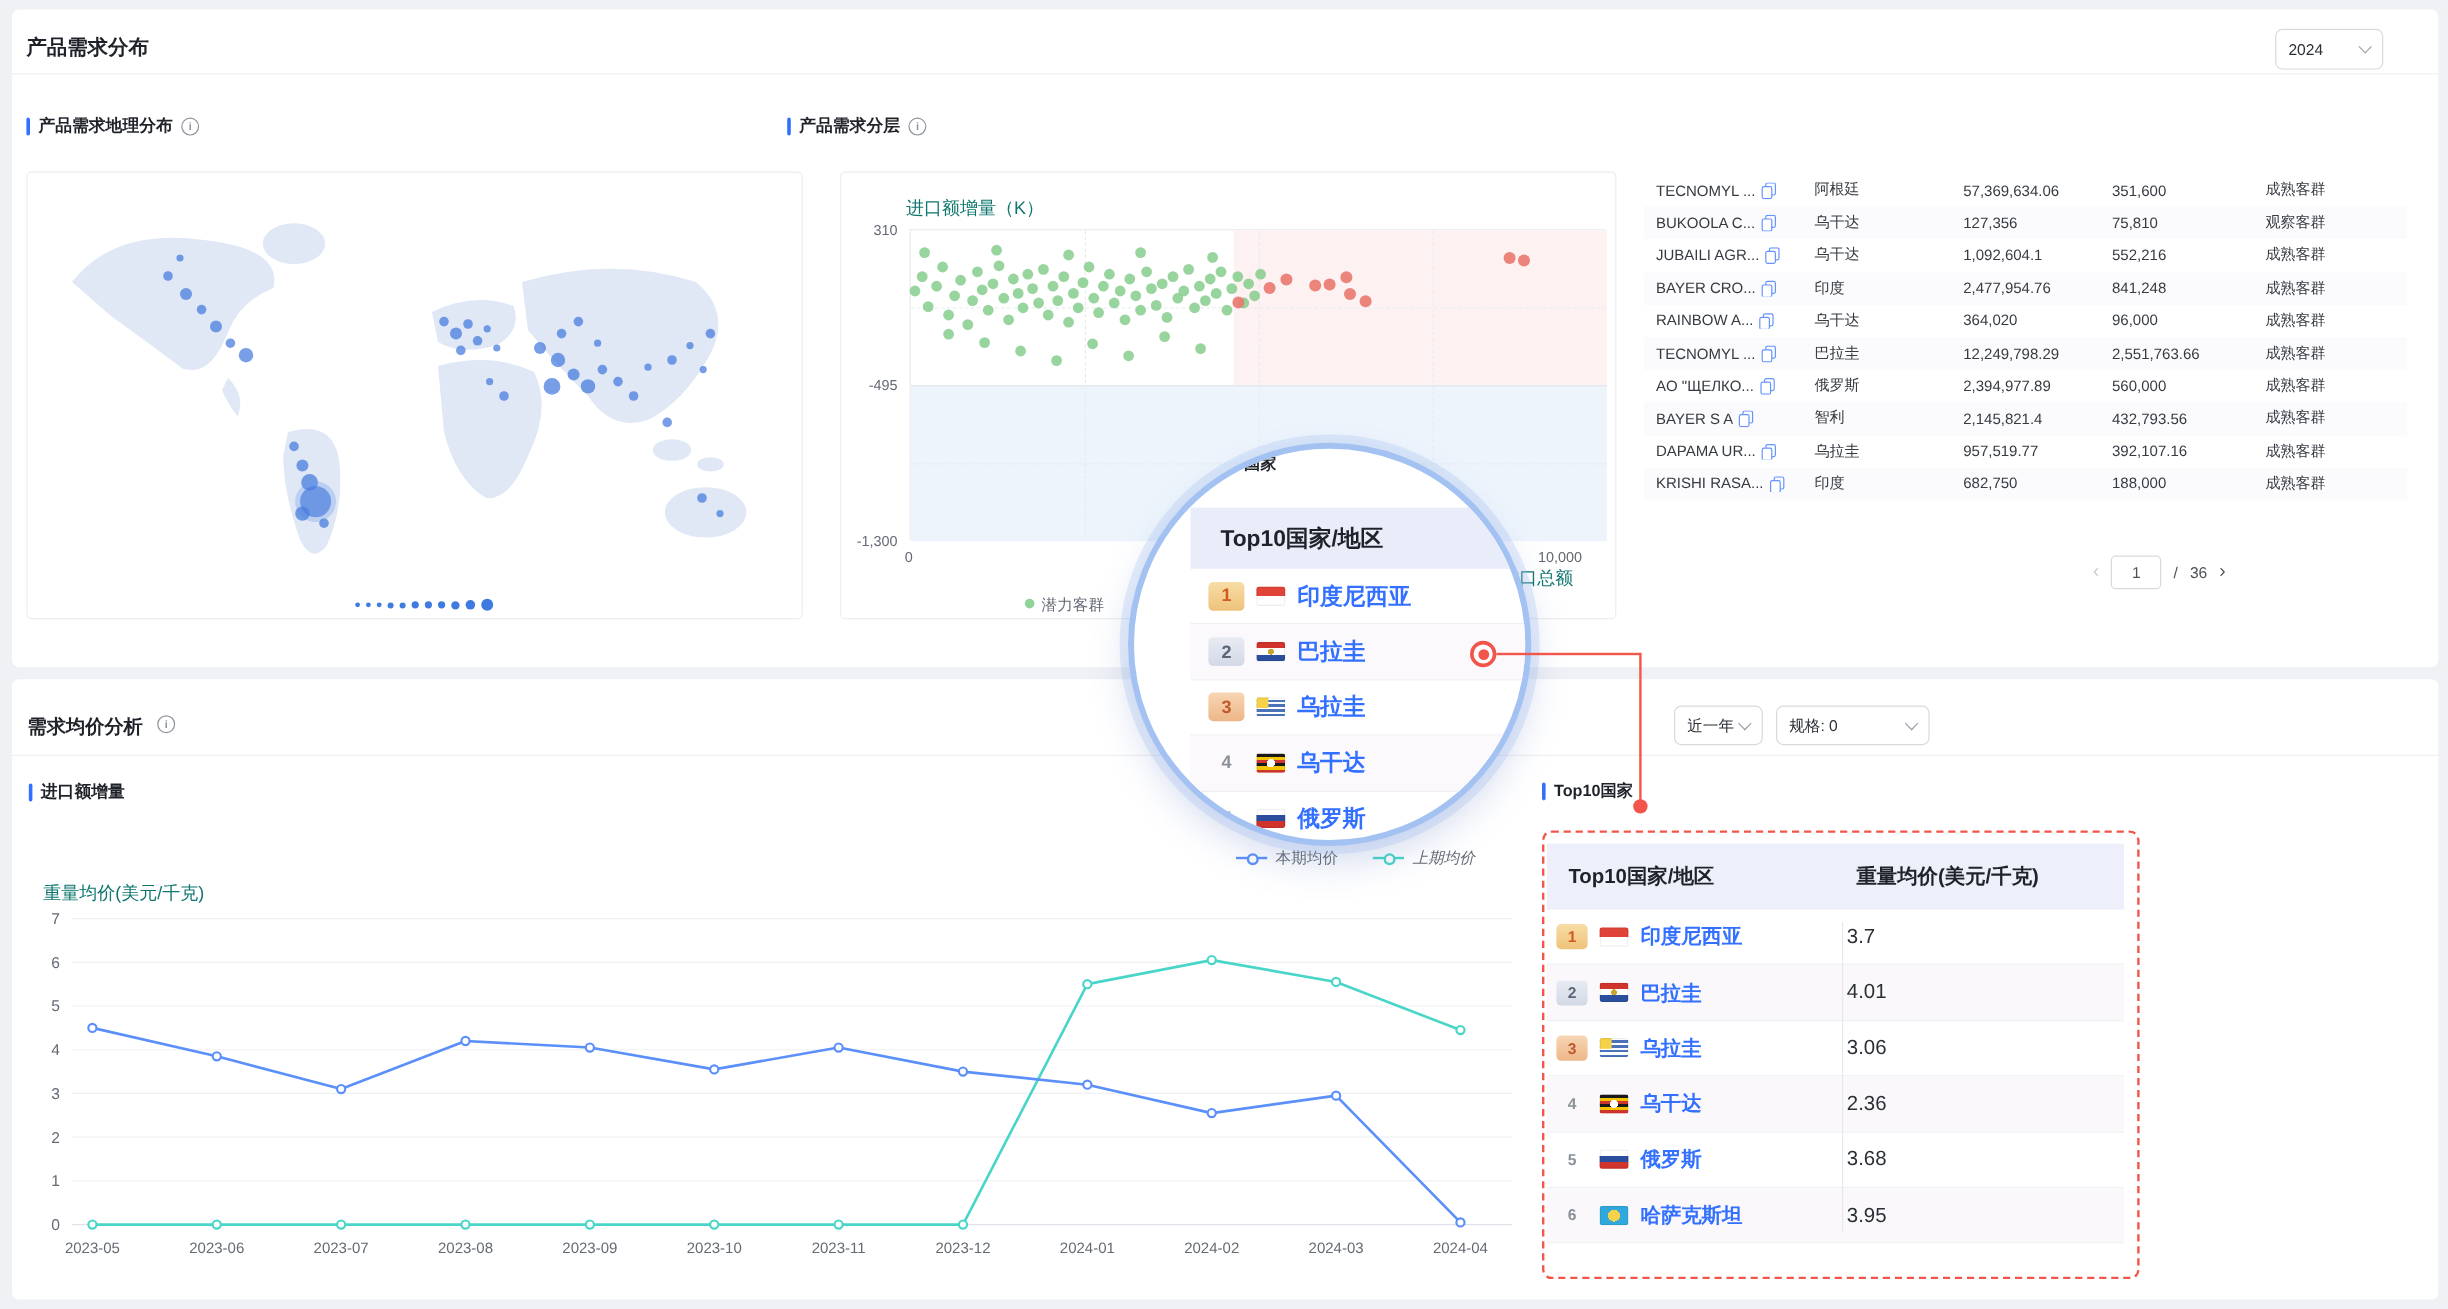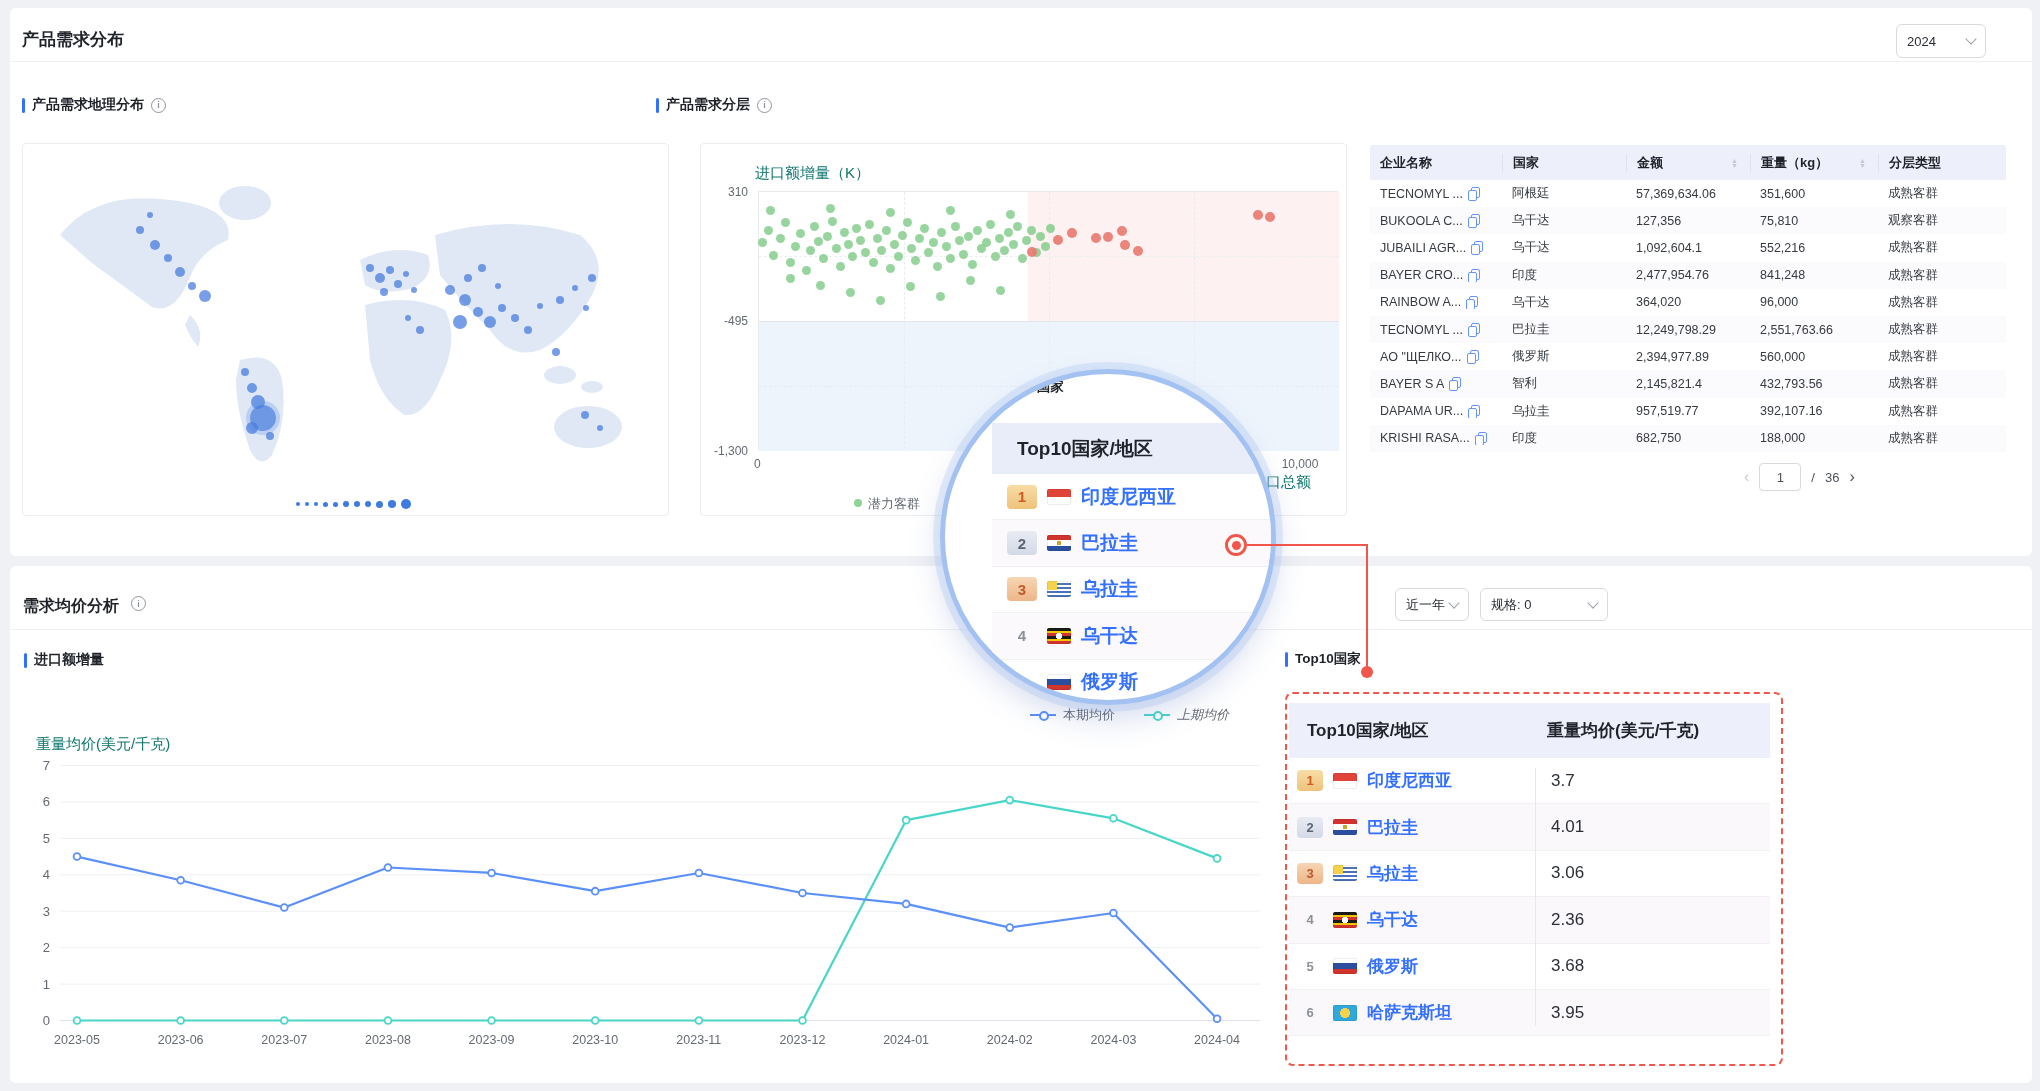--- a/index.html
+++ b/index.html
@@ -47,21 +47,21 @@
         font-size:13px;font-weight:bold;color:#8a9099;flex:none}
   .rank-1{background:linear-gradient(#f8dda6,#eec27a);color:#cf5a22}
   .rank-2{background:linear-gradient(#e8ebf3,#d3d9e6);color:#5b6575}
   .rank-3{background:linear-gradient(#f7d6b4,#edb688);color:#c05a2e}
   
   .t10-head{display:grid;grid-template-columns:246px 235px;height:55px;align-items:center;background:#edf0fa;font-size:17px;font-weight:bold}
   .t10-row{display:grid;grid-template-columns:246px 235px;height:45.4px;align-items:center;font-size:17px;border-bottom:1px solid #f1f1f4}
   .t10-row.alt{background:#faf8fb}
   .t10-left{display:flex;align-items:center;gap:10px;padding-left:8px}
   .cname{color:#3370ff;font-weight:bold}
-  .t10-val{padding-left:16px;color:#2b2f36}
+  .t10-val{padding-left:4px;color:#2b2f36}
   .coldiv{position:absolute;width:1px;background:#e6e8ee;top:10px;bottom:10px;left:246px}
   
   .mag{position:absolute;left:940px;top:369px;width:336px;height:336px;border-radius:50%;background:#fff;
        border:5px solid #a3c2f2;box-shadow:0 0 0 7px rgba(160,190,240,.28),0 14px 30px rgba(90,120,190,.25);z-index:20;overflow:hidden;box-sizing:border-box}
   .mag-inner{position:absolute;left:0;top:0;right:0;bottom:0}
   .m-row{display:flex;align-items:center;gap:10px;height:45.4px;border-bottom:1px solid #f0f0f3;padding-left:15px;font-size:19px}
   .m-row.alt{background:#fbf9fb}
   .m-row .rank{width:30px;height:24px;font-size:15px}
   .m-row .cname{font-size:19px}
   .legend-item{position:absolute;display:flex;align-items:center;gap:7px;font-size:13px;color:#646a73}
@@ -272,33 +272,20 @@
     <span class="dot abs" style="left: 1117px; top: 226px; width: 10px; height: 10px; background: rgba(233, 120, 110, 0.9);"></span>
     <span class="dot abs" style="left: 1120px; top: 240px; width: 10px; height: 10px; background: rgba(233, 120, 110, 0.9);"></span>
     <span class="dot abs" style="left: 1133px; top: 246px; width: 10px; height: 10px; background: rgba(233, 120, 110, 0.9);"></span>
     <span class="dot abs" style="left: 1253px; top: 210px; width: 10px; height: 10px; background: rgba(233, 120, 110, 0.9);"></span>
     <span class="dot abs" style="left: 1265px; top: 212px; width: 10px; height: 10px; background: rgba(233, 120, 110, 0.9);"></span>
   </div>
 <span class="dot" style="left:854px;top:499px;width:8px;height:8px;background:#8fd398"></span>
 <div class="abs" style="left:868px;top:495px;font-size:13px;color:#646a73">潜力客群</div>
 
 <div class="abs" style="left:1370px;top:145px;width:636px">
-  <div class="c-head">
-    <div class="c-cell">企业名称</div>
-    <div class="c-cell" style="border-left:1px solid #dfe3ea">国家</div>
-    <div class="c-cell" style="border-left:1px solid #dfe3ea">
-      <span>金额</span>
-      <span class="sorters">▲<br>▼</span>
-    </div>
-    <div class="c-cell" style="border-left:1px solid #dfe3ea">
-      <span>重量（kg）</span>
-      <span class="sorters">▲<br>▼</span>
-    </div>
-    <div class="c-cell" style="border-left:1px solid #dfe3ea">分层类型</div>
-  </div>
   <div id="company-rows">
       <div class="c-row">
         <div class="c-cell">
           <span style="max-width: 100px; overflow: hidden; white-space: nowrap;">TECNOMYL ...</span>
           <span class="copy-icon"></span>
         </div>
         <div class="c-cell">阿根廷</div>
         <div class="c-cell">57,369,634.06</div>
         <div class="c-cell">351,600</div>
         <div class="c-cell">成熟客群</div>

